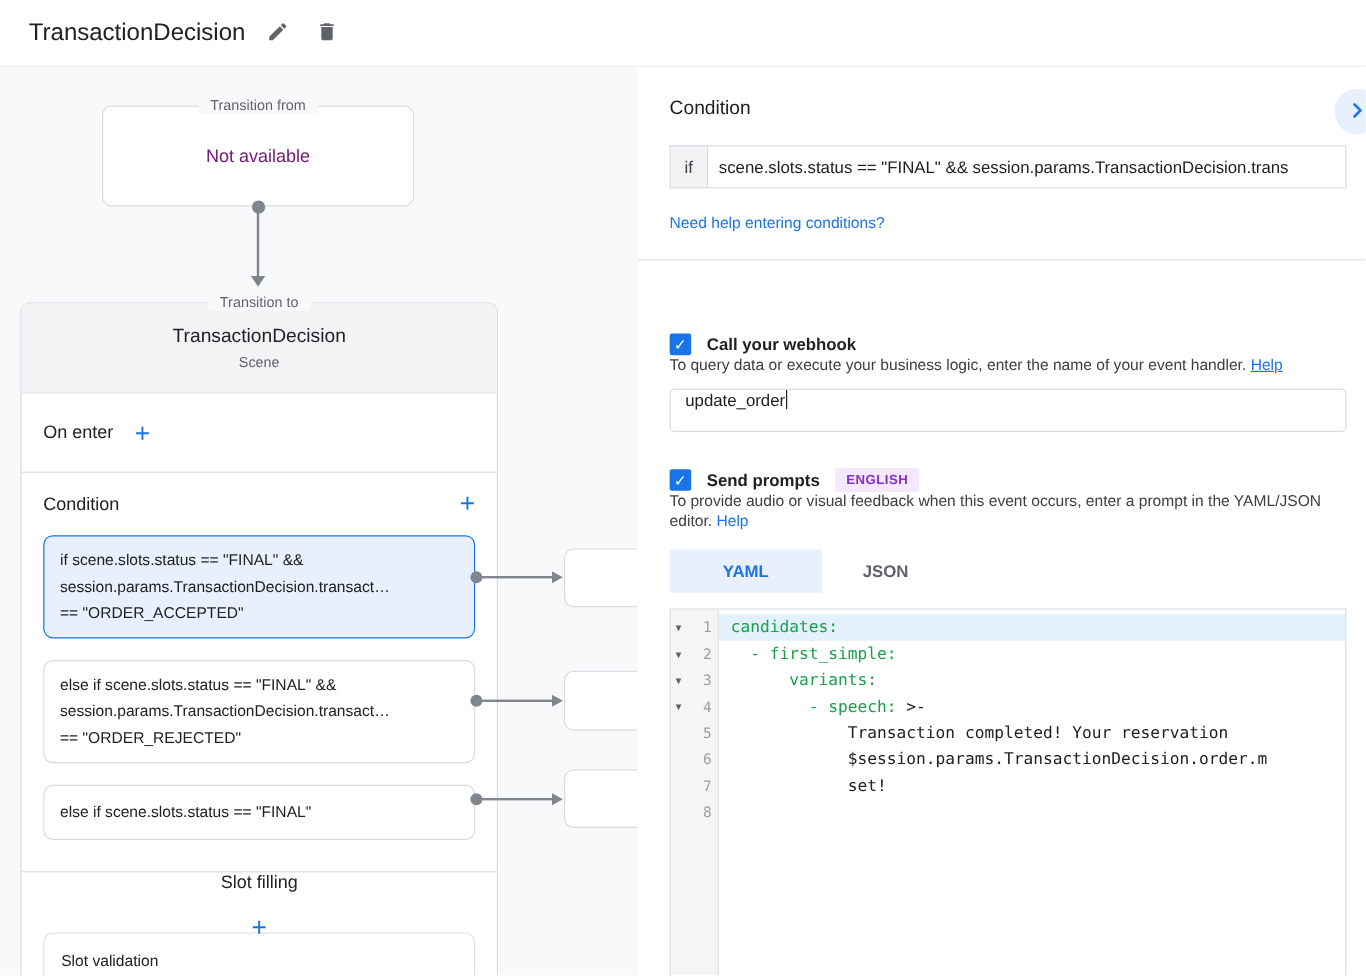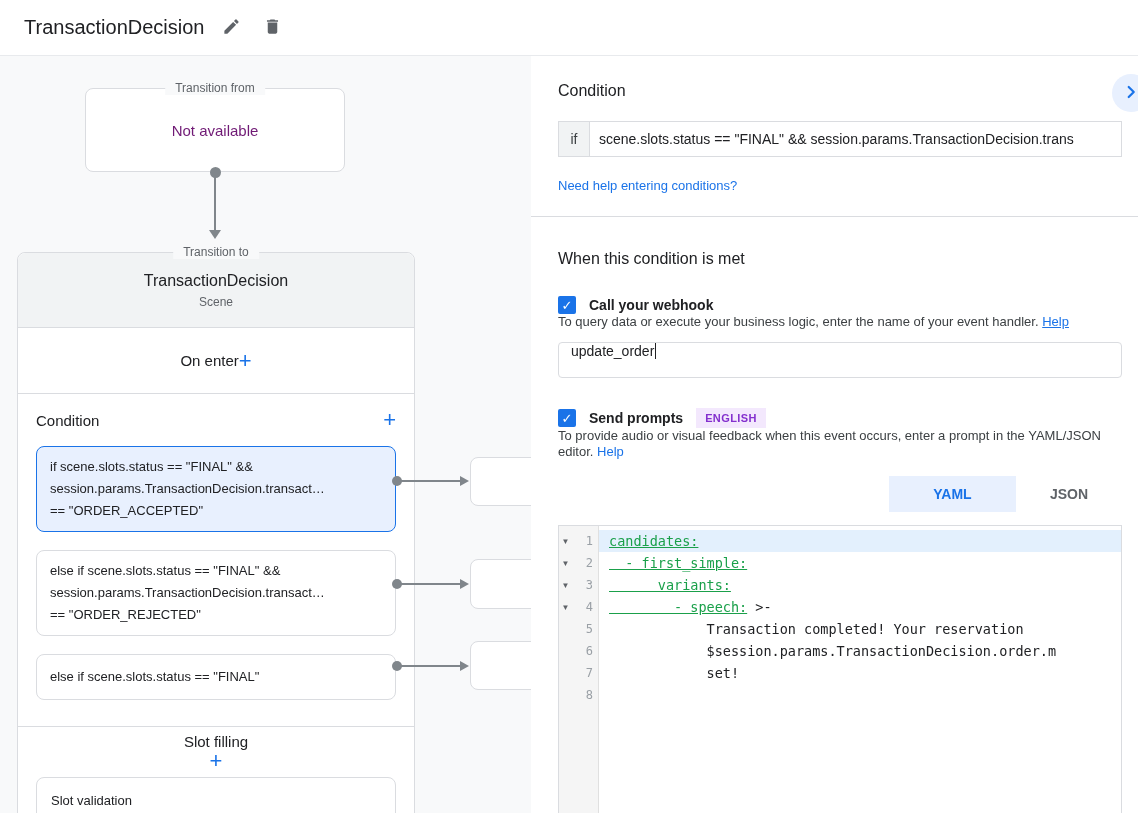--- a/index.html
+++ b/index.html
@@ -36,22 +36,22 @@
     border-left:6px solid transparent; border-right:6px solid transparent;
     border-top:9px solid #80868b; }
 
   .tto-card { position:absolute; left:17px; top:196px; width:398px; height:660px;
     background:#fff; border:1px solid #dadce0; border-radius:8px; }
   .tto-header { height:75px; background:#f1f3f4; border-bottom:1px solid #dadce0;
     border-radius:8px 8px 0 0; display:flex; flex-direction:column;
     align-items:center; justify-content:center; }
   .tto-header .t { font-size:16px; color:#202124; }
   .tto-header .s { font-size:12px; color:#5f6368; margin-top:5px; }
-  .sec-row { display:flex; align-items:center; justify-content:center;
-    padding:0 18px; }
+  .sec-row { display:flex; align-items:center; justify-content:flex-start;
+    padding:0 18px;gap:18px; }
   .row-onenter { height:66px; border-bottom:1px solid #dadce0; }
   .sec-label { font-size:15px; color:#202124; }
   .plus { color:#1a73e8; font-size:22px; font-weight:400; line-height:1; cursor:pointer;
     background:none; border:none; font-family:inherit; }
   .cond-block { border-bottom:1px solid #dadce0; padding:0 18px 26px; }
   .cond-label-row { height:52px; display:flex; align-items:center; justify-content:space-between; }
   .cond-card { position:relative; border:1px solid #dadce0; border-radius:8px; background:#fff;
     padding:9px 13px; font-size:13px; line-height:22px; color:#202124; cursor:pointer; }
   .cond-card.selected { background:#e8f0fe; border:1.5px solid #1a73e8; }
   .cond-card + .cond-card { margin-top:18px; }
@@ -98,41 +98,41 @@
   .badge { margin-left:13px; background:#f3e8fd; color:#8430ce; font-size:11px;
     font-weight:700; padding:4px 9px; letter-spacing:.4px; }
   .helper { font-size:13px; color:#3c4043; line-height:16px; max-width:566px; }
   .helper a { color:#1a73e8; }
   .helper a.u { text-decoration:underline; }
   .helper a.nu { text-decoration:none; }
   .text-input { margin-top:12px; height:36px; border:1px solid #dadce0; border-radius:4px;
     display:flex; padding:0 12px; font-size:14px; color:#202124; }
   .caret { display:inline-block; width:1px; height:16px; background:#202124; margin-left:1px; }
   .row2 { margin-top:30px; }
-  .tabs { display:flex; margin-top:16px;justify-content:flex-end; }
+  .tabs { display:flex; margin-top:16px; }
   .tab { height:36px; display:flex; align-items:center; justify-content:center;
     font-size:14px; font-weight:700; cursor:pointer; border:none; background:none;
     font-family:inherit; }
   .tab.active { width:127px; background:#e8f0fe; color:#1a73e8; }
   .tab.inactive { width:106px; color:#5f6368; }
 
   .editor { position:relative; margin-top:13px; flex:1; border:1px solid #dadce0;
     border-bottom:none; overflow:hidden; background:#fff; }
   .gutter-bg { position:absolute; left:0; top:0; bottom:0; width:40px; background:#f5f5f5;
     border-right:1px solid #e0e0e0; }
   .code-rows { position:relative; padding-top:4px; }
   .code-row { display:flex; height:22px; }
   .g-cell { width:40px; flex:none; display:flex; align-items:center; }
   .fold { width:13px; text-align:center; font-size:8px; color:#5f6368; cursor:pointer; }
   .lnum { flex:1; text-align:right; padding-right:6px; font-family:"DejaVu Sans Mono", monospace;
     font-size:12px; color:#9aa0a6; }
   .c-cell { flex:1; padding-left:10px; white-space:pre; overflow:hidden;
     font-family:"DejaVu Sans Mono", monospace; font-size:13.5px; line-height:22px; }
   .code-row.hl .c-cell { background:#e3f0fd; }
-  .seg-key { color:#1aa04a;text-decoration:underline; }
+  .seg-key { color:#1aa04a; }
   .seg-plain { color:#202124; }
 </style>
 </head>
 <body>
 
 <div class="topbar">
   <span class="title">TransactionDecision</span>
   <button class="icon-btn">
     <span>
       <svg width="19" height="19" viewBox="0 0 24 24" fill="#5f6368">
@@ -234,21 +234,20 @@
         </span>
       </button>
       <div class="if-row">
         <div class="if-box">if</div>
         <div class="if-input">scene.slots.status == "FINAL" &amp;&amp; session.params.TransactionDecision.trans</div>
       </div>
       <a class="help-link" href="#">Need help entering conditions?</a>
     </div>
 
     <div class="p-sec2">
-      <div class="when-title">When this condition is met</div>
 
       <div class="cbx-row">
         <span class="cbx">✓</span>
         <span class="cbx-label">Call your webhook</span>
       </div>
       <div class="helper">
         <span>To query data or execute your business logic, enter the name of your event handler.</span>
         <a href="#" class="u">Help</a>
       </div>
       <div class="text-input">

